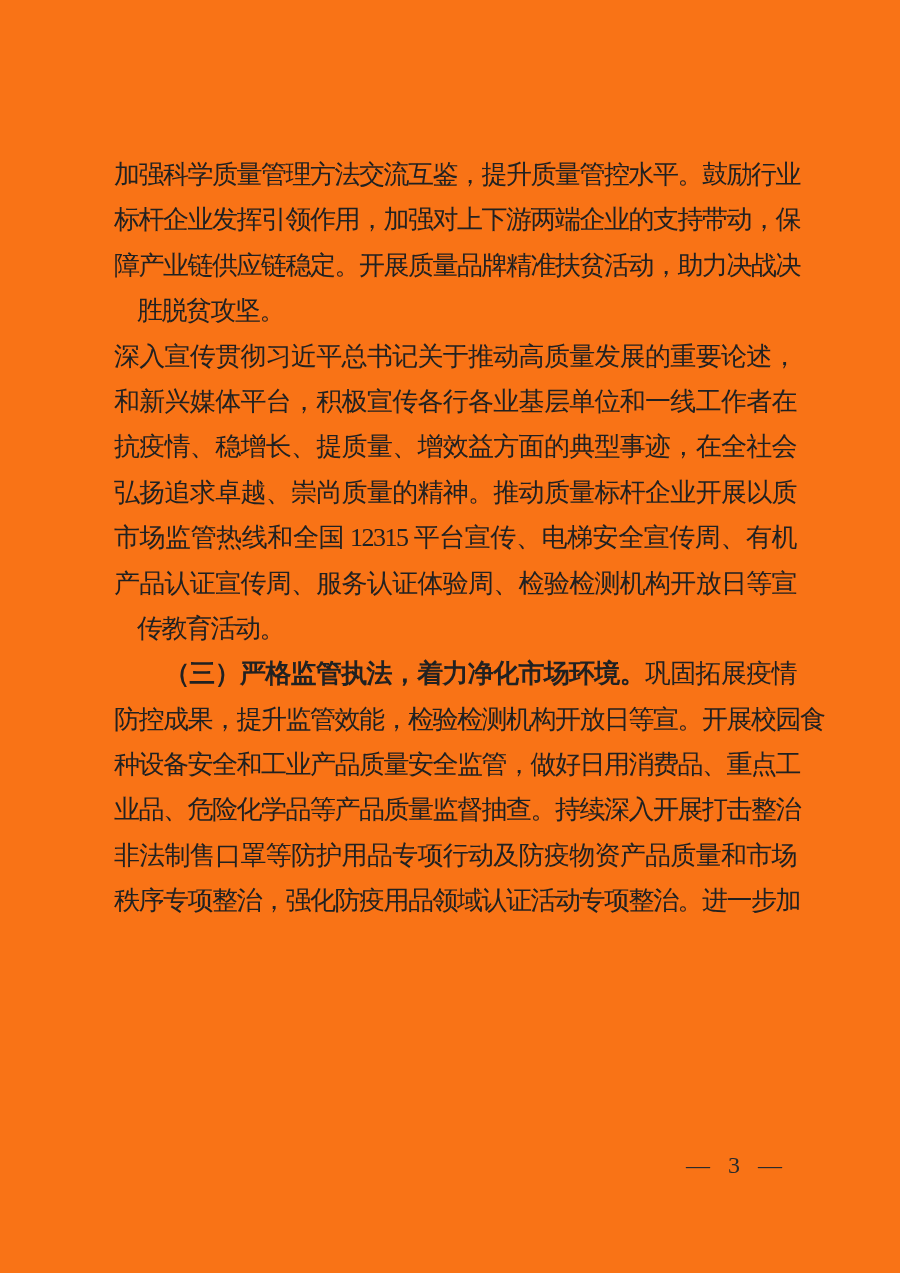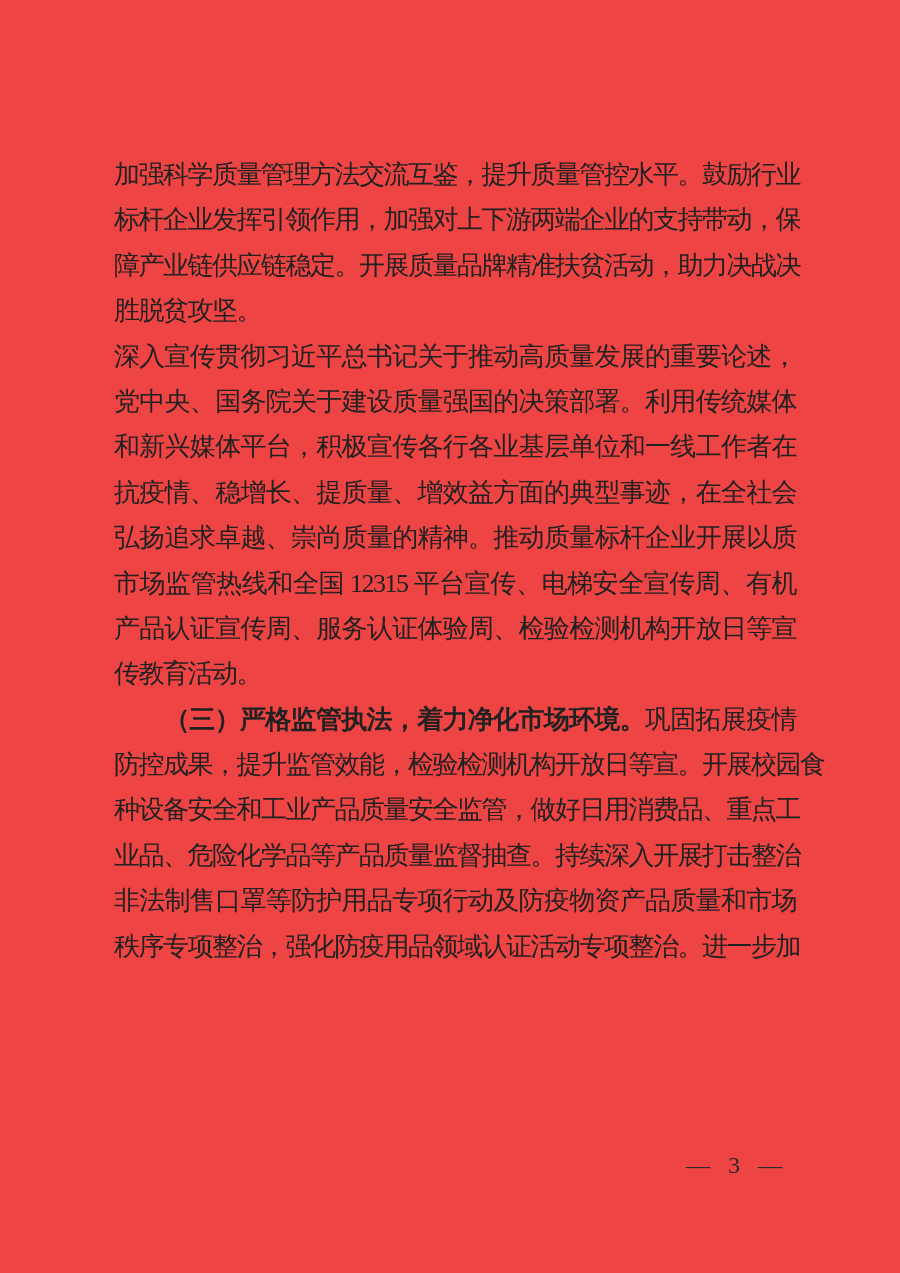--- a/index.html
+++ b/index.html
@@ -10,21 +10,21 @@
     width: 900px;
     height: 1273px;
     position: relative;
     background: #ffffff;
     font-family: "Liberation Serif", "DejaVu Serif", serif;
     overflow: hidden;
   }
   .sheet {
     position: absolute;
     inset: 0;
-    background: #ef4444;
+    background: #f97316;
   }
   .text-block {
     position: absolute;
     left: 114px;
     top: 152px;
     width: 682px;
     color: #212121;
     font-size: 26px;
     letter-spacing: -1.5px;
   }
@@ -33,20 +33,21 @@
     height: 45.4px;
     text-align: justify;
     text-align-last: justify;
     white-space: nowrap;
   }
   .line.indent {
     text-indent: 50px;
   }
   .line.para-end {
     text-align-last: left;
+    margin-left: 23px;
   }
   .run.bold {
     font-weight: 700;
   }
   .page-number {
     position: absolute;
     top: 1152px;
     right: 112px;
     font-size: 24px;
     color: #2b2b2b;
@@ -57,21 +58,20 @@
 </head>
 <body>
 
 <div class="sheet">
   <div class="text-block" id="text-block" style="color: rgb(33, 33, 33);">
       <div class="line"><span class="run">加强科学质量管理方法交流互鉴，提升质量管控水平。鼓励行业</span></div>
       <div class="line"><span class="run">标杆企业发挥引领作用，加强对上下游两端企业的支持带动，保</span></div>
       <div class="line"><span class="run">障产业链供应链稳定。开展质量品牌精准扶贫活动，助力决战决</span></div>
       <div class="line para-end"><span class="run">胜脱贫攻坚。</span></div>
       <div class="line"><span class="run">深入宣传贯彻习近平总书记关于推动高质量发展的重要论述，</span></div>
-      <div class="line"><span class="run">党中央、国务院关于建设质量强国的决策部署。利用传统媒体</span></div>
       <div class="line"><span class="run">和新兴媒体平台，积极宣传各行各业基层单位和一线工作者在</span></div>
       <div class="line"><span class="run">抗疫情、稳增长、提质量、增效益方面的典型事迹，在全社会</span></div>
       <div class="line"><span class="run">弘扬追求卓越、崇尚质量的精神。推动质量标杆企业开展以质</span></div>
       <div class="line"><span class="run">市场监管热线和全国 12315 平台宣传、电梯安全宣传周、有机</span></div>
       <div class="line"><span class="run">产品认证宣传周、服务认证体验周、检验检测机构开放日等宣</span></div>
       <div class="line para-end"><span class="run">传教育活动。</span></div>
       <div class="line indent"><span class="run bold">（三）严格监管执法，着力净化市场环境。</span><span class="run">巩固拓展疫情</span></div>
       <div class="line"><span class="run">防控成果，提升监管效能，检验检测机构开放日等宣。开展校园食</span></div>
       <div class="line"><span class="run">种设备安全和工业产品质量安全监管，做好日用消费品、重点工</span></div>
       <div class="line"><span class="run">业品、危险化学品等产品质量监督抽查。持续深入开展打击整治</span></div>

